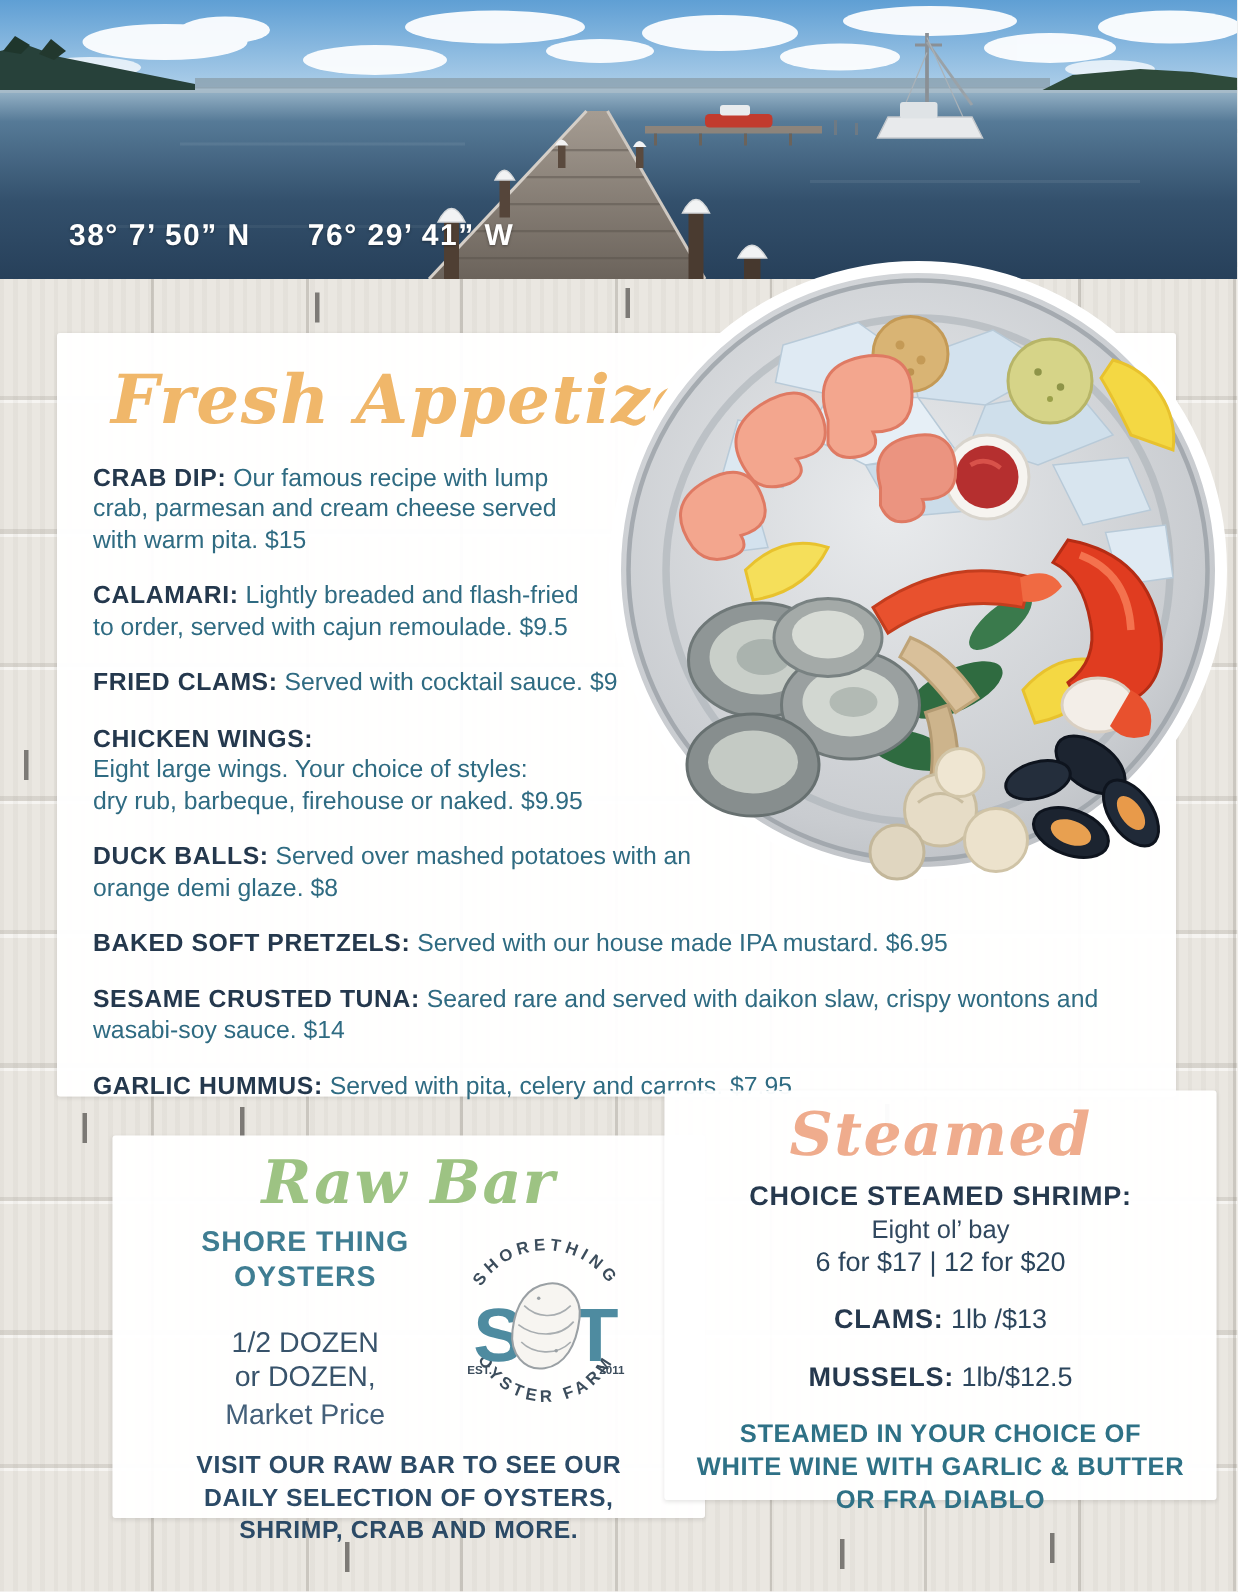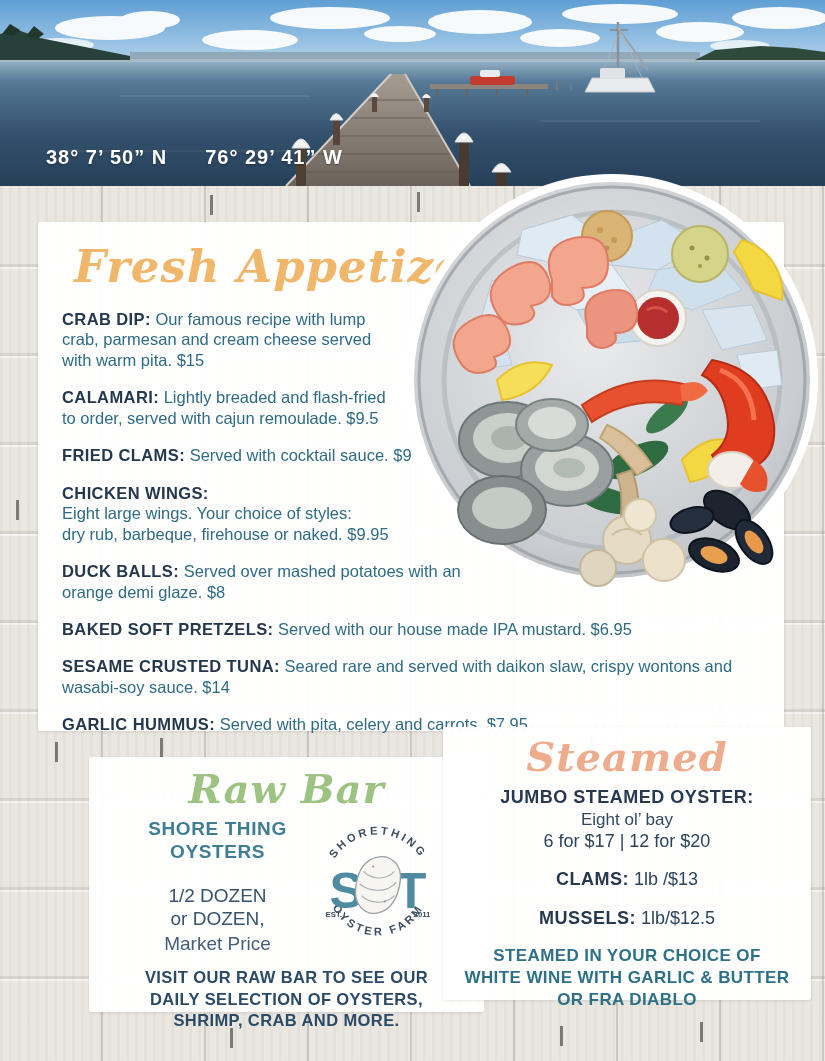--- a/index.html
+++ b/index.html
@@ -18,21 +18,21 @@
   .header svg{display:block;}
   .gps{
     position:absolute;left:46px;top:146px;z-index:2;color:#ffffff;
     font-size:20px;font-weight:bold;letter-spacing:1px;
     text-shadow:0 1px 2px rgba(0,0,0,.35);
   }
   .gps span{margin-right:38px;}
   
   .card{position:absolute;background:rgba(255,255,255,.97);box-shadow:0 1px 3px rgba(0,0,0,.10);z-index:2;border-radius:2px;}
   .card-app{left:38px;top:222px;width:746px;height:509px;padding:0;}
-  .card-raw{left:89px;top:757px;width:395px;height:255px;}
+  .card-raw{left:75px;top:757px;width:395px;height:255px;}
   .card-steam{left:443px;top:727px;width:368px;height:273px;}
   .script{font-family:"DejaVu Serif",serif;font-style:italic;font-weight:bold;letter-spacing:1px;}
   .app-title{margin:18px 0 16px 36px;font-size:45px;color:#f0b76a;}
   .raw-title{margin:8px 0 4px 0;font-size:40px;color:#9dc383;text-align:center;}
   .steam-title{margin:6px 0 6px 0;font-size:40px;color:#efac8d;text-align:center;font-style:italic;}
   
   .items{margin-left:24px;margin-right:16px;}
   .mi{margin:0 0 17px 0;font-size:16.5px;line-height:1.24;white-space:pre-line;}
   .mn{font-weight:bold;color:#24384d;letter-spacing:.4px;}
   .md{color:#2f6b82;}
@@ -336,21 +336,21 @@
       </div>
     </div>
     <div class="raw-footer pre">VISIT OUR RAW BAR TO SEE OUR
 DAILY SELECTION OF OYSTERS,
 SHRIMP, CRAB AND MORE.</div>
   </div>
 
   <div class="card card-steam">
     <div class="script steam-title">Steamed</div>
     <div class="st-center">
-      <div class="st-name">JUMBO STEAMED OYSTER:</div>
+      <div class="st-name">CHOICE STEAMED SHRIMP:</div>
       <div class="st-desc">Eight ol’ bay</div>
       <div class="st-price">6 for $17  | 12 for $20</div>
     </div>
     <div class="st-center st-line"><span class="st-name">CLAMS:</span> <span class="st-price">1lb /$13</span></div>
     <div class="st-center st-line"><span class="st-name">MUSSELS:</span> <span class="st-price">1lb/$12.5</span></div>
     <div class="st-footer pre">STEAMED IN YOUR CHOICE OF
 WHITE WINE WITH GARLIC &amp; BUTTER
 OR FRA DIABLO</div>
   </div>
 

